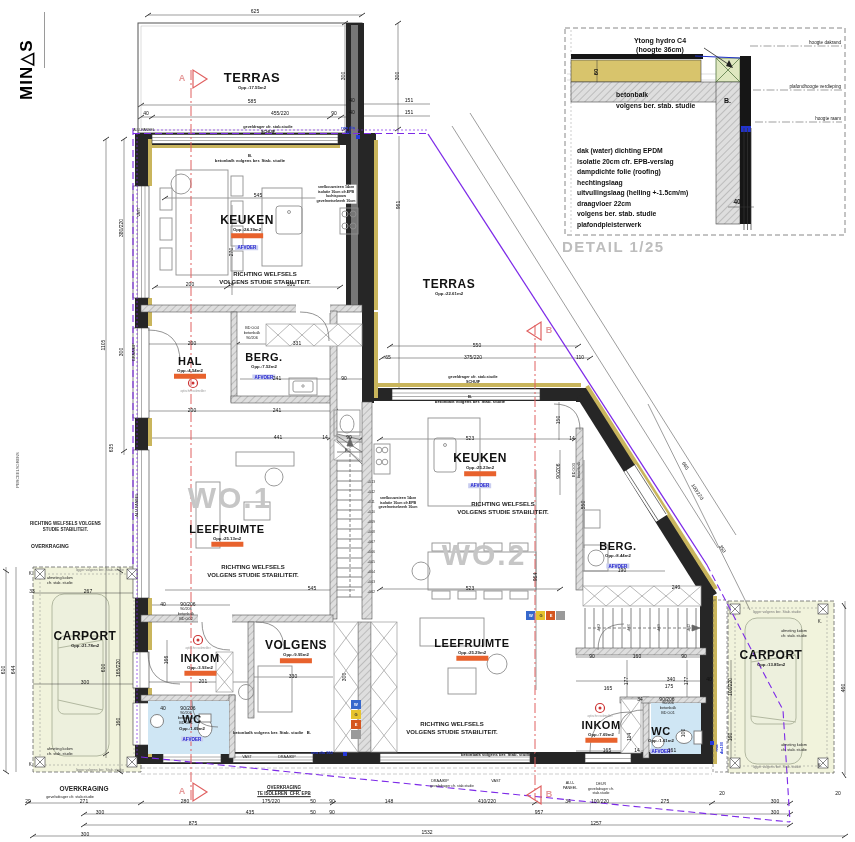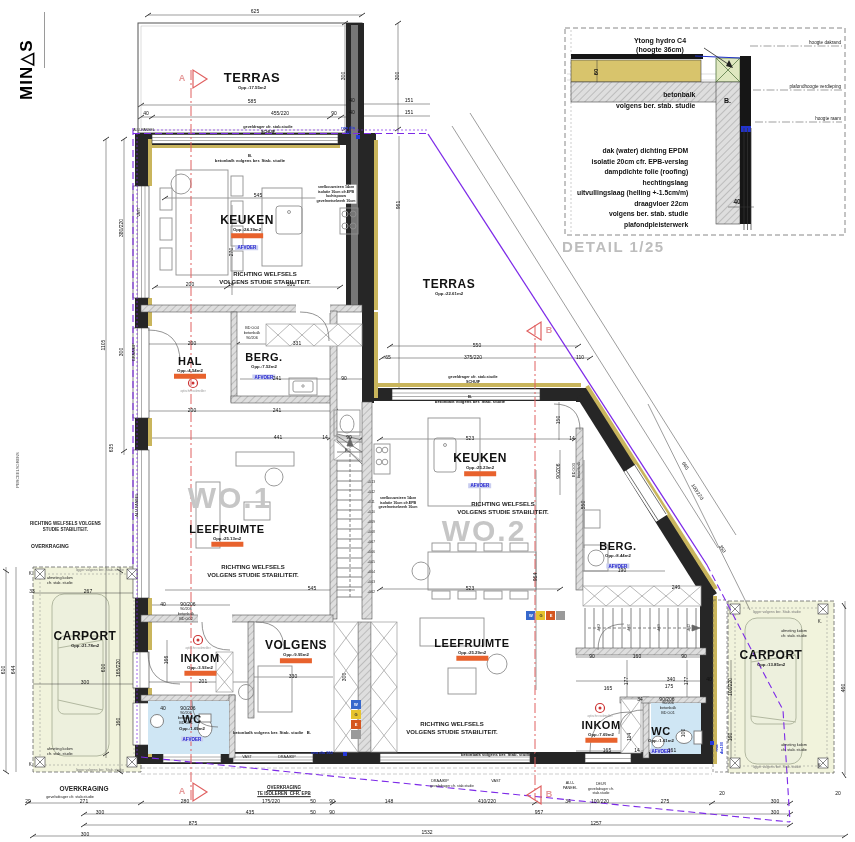--- a/index.html
+++ b/index.html
@@ -9,21 +9,21 @@
   .lyr{position:absolute;left:0;top:0;width:855px;height:842px;pointer-events:none;}
   .dim{position:absolute;font-size:5px;color:#111;white-space:pre;line-height:1.1;text-align:center;}
   .note{position:absolute;font-size:4.2px;color:#222;white-space:pre;text-align:center;line-height:1.3;}
   .biglbl{position:absolute;font-size:30px;font-weight:bold;color:#c6c6c6;letter-spacing:2px;white-space:pre;}
   .room{position:absolute;text-align:center;transform:translate(-50%,-50%);}
   .room-name{font-weight:bold;font-size:12px;letter-spacing:.5px;color:#111;line-height:1;}
   .room-area{font-size:4.3px;font-weight:bold;color:#222;margin-top:1px;}
   .room-strip{width:32px;height:4.5px;background:#e8622d;margin:1px auto 0;}
   .room-afvoer{display:inline-block;font-size:4.5px;font-weight:bold;color:#1b1bcc;background:#c9cdf0;
                padding:0 2px;margin-top:1px;}
-  .dp{position:absolute;white-space:pre;text-align:right;}
+  .dp{position:absolute;white-space:pre;}
   .dp-callout{left:660px;top:45px;transform:translate(-50%,-50%);font-weight:bold;font-size:7px;text-align:center;line-height:1.35;}
   .dp-beam{left:616px;top:101px;transform:translate(0,-50%);font-weight:bold;font-size:6.8px;line-height:1.6;}
   .dp-beamref{left:724px;top:97px;font-weight:bold;font-size:7px;}
   .dp-layers{left:577px;top:146px;font-weight:bold;font-size:6.8px;line-height:1.55;}
   .dp-caption{left:562px;top:238px;font-size:15px;color:#bdbdbd;letter-spacing:1.5px;font-weight:bold;}
   .logo{position:absolute;left:16px;top:100px;width:92px;height:20px;transform:rotate(-90deg);
         transform-origin:0 0;font-weight:bold;font-size:17px;letter-spacing:1px;color:#000;}
   .logo-rule{position:absolute;left:44px;top:12px;width:1px;height:56px;background:#9a9a9a;}
 </style>
 </head>
@@ -431,21 +431,21 @@
       <div class="room" style="position: absolute; left: 771px; top: 658px; font-size: 12px; transform: translate(-50%, -50%);">
       <div class="room-name" style="font-size: 12px;">CARPORT</div>
       <div class="room-area">Opp.:13.85m2</div>
 
     </div>
     </div>
 
 <div class="lyr">
 
 <div class="biglbl" style="position: absolute; left: 230px; top: 498px; transform: translate(-50%, -50%);">WO.1</div>
-      <div class="biglbl" style="position: absolute; left: 484px; top: 531px; transform: translate(-50%, -50%);">WO.2</div>
+      <div class="biglbl" style="position: absolute; left: 484px; top: 555px; transform: translate(-50%, -50%);">WO.2</div>
     </div>
 
 <div class="lyr">
 
 <div class="dim" style="position: absolute; left: 255px; top: 12px; transform: translate(-50%, -50%);">625</div>
       <div class="dim" style="position: absolute; left: 252px; top: 102px; transform: translate(-50%, -50%);">585</div>
       <div class="dim" style="position: absolute; left: 146px; top: 114px; transform: translate(-50%, -50%);">40</div>
       <div class="dim" style="position: absolute; left: 280px; top: 114px; transform: translate(-50%, -50%);">455/220</div>
       <div class="dim" style="position: absolute; left: 334px; top: 114px; transform: translate(-50%, -50%);">90</div>
       <div class="dim" style="position: absolute; left: 344px; top: 76px; transform: translate(-50%, -50%) rotate(-90deg);">300</div>

